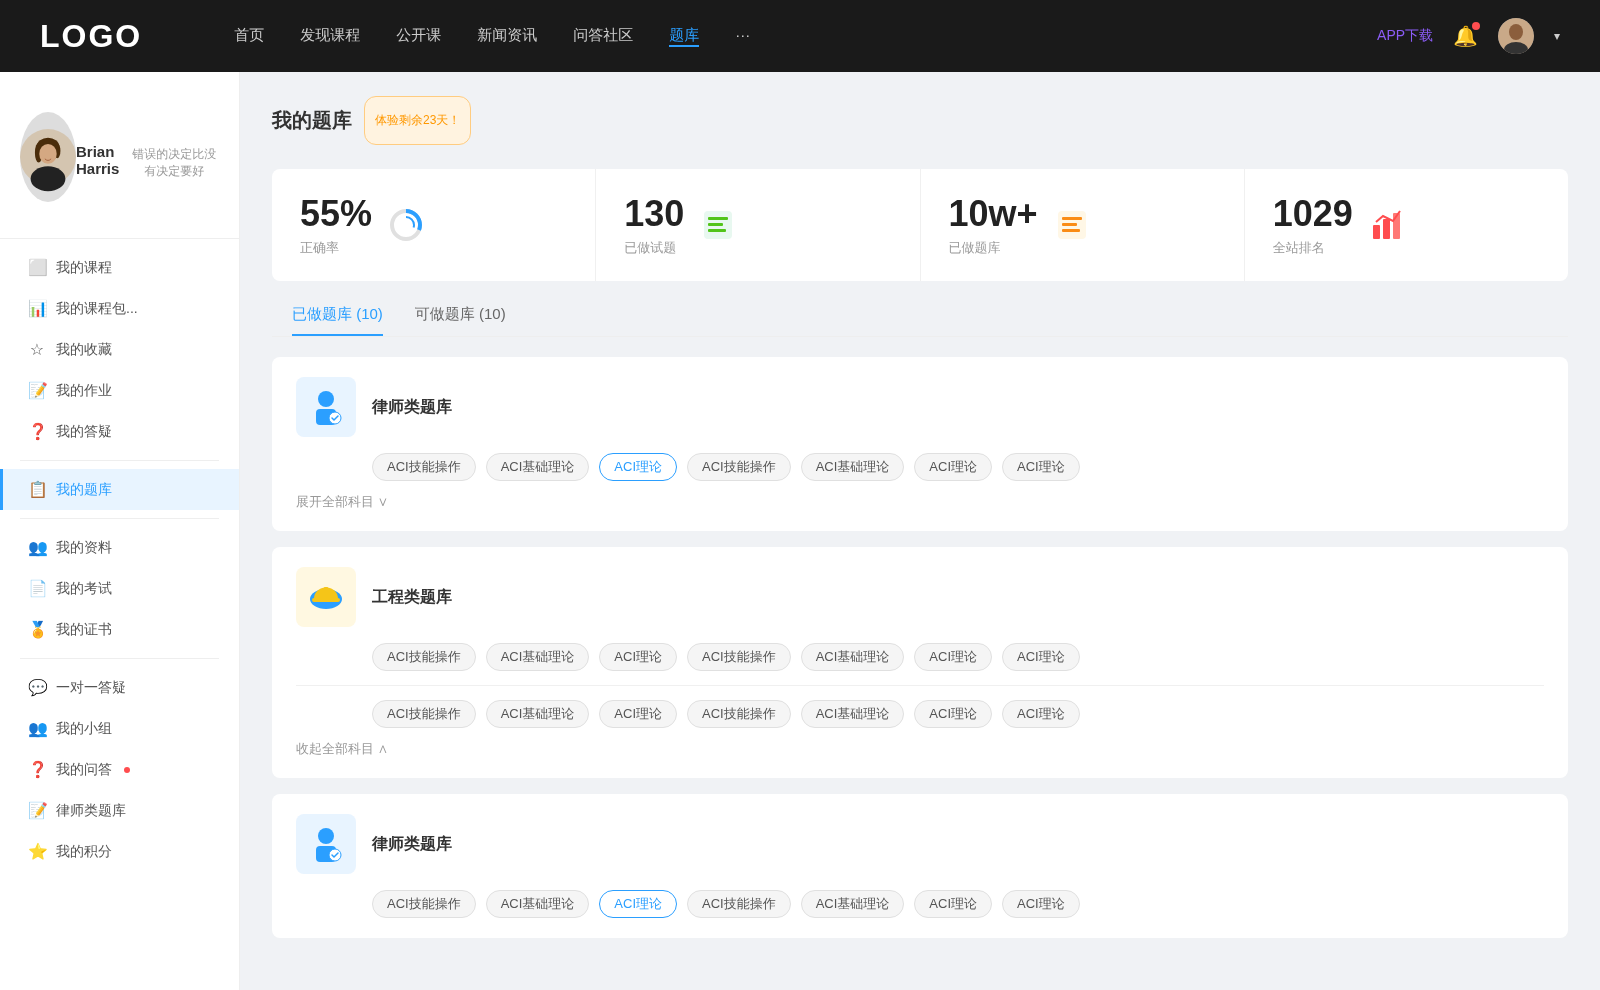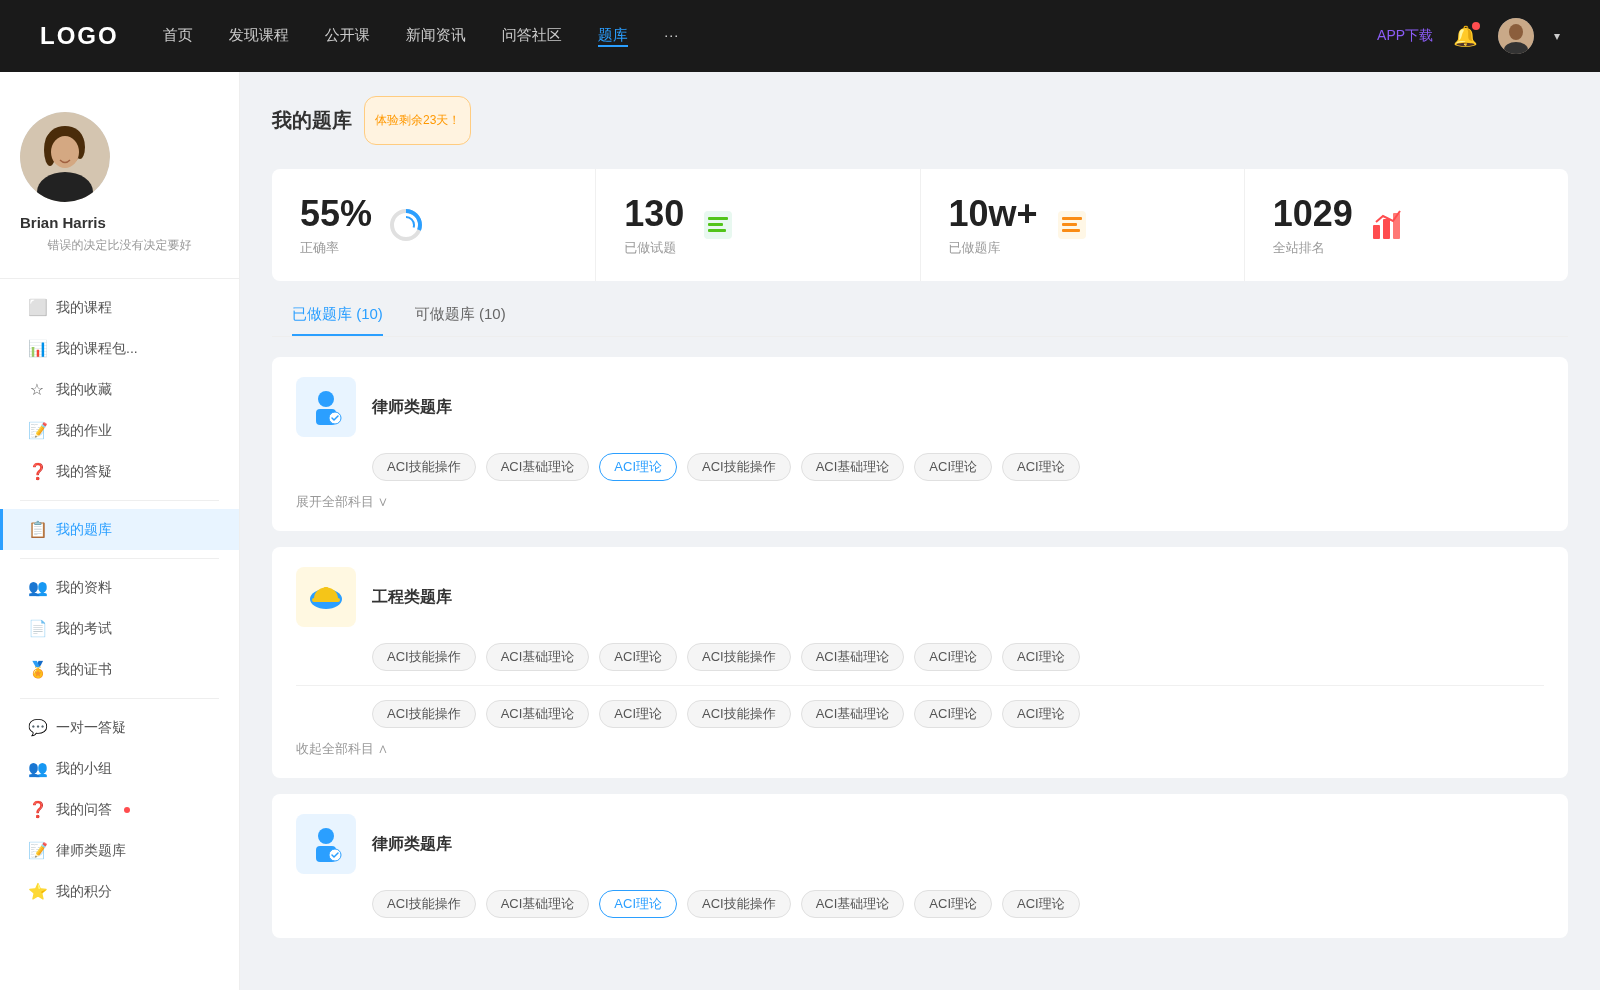--- a/index.html
+++ b/index.html
@@ -1,37 +1,37 @@
 <!DOCTYPE html>
 <html><head>
   <meta charset="utf-8">
   <style>
     * { box-sizing: border-box; margin: 0; padding: 0; }
     body { font-family: -apple-system, BlinkMacSystemFont, 'PingFang SC', 'Microsoft YaHei', sans-serif; background: #f0f2f5; color: #333; }
 
     
     .nav { background: #1a1a1a; height: 72px; display: flex; align-items: center; padding: 0 40px; }
-    .nav-logo { color: #fff; font-size: 24px; font-weight: bold; letter-spacing: 2px; margin-right: 44px; }
+    .nav-logo { color: #fff; font-size: 32px; font-weight: bold; letter-spacing: 2px; margin-right: 92px; }
     .nav-items { display: flex; gap: 36px; flex: 1; }
     .nav-item { color: #ccc; font-size: 15px; cursor: pointer; text-decoration: none; }
     .nav-item.active { color: #2b9fff; border-bottom: 2px solid #2b9fff; }
     .nav-right { display: flex; align-items: center; gap: 20px; }
     .nav-app { color: #8b5cf6; font-size: 14px; cursor: pointer; }
     .nav-bell { position: relative; cursor: pointer; }
     .nav-bell-icon { font-size: 20px; color: #ccc; }
     .nav-bell-dot { position: absolute; top: -2px; right: -2px; width: 8px; height: 8px; background: #ff4d4f; border-radius: 50%; }
     .nav-avatar { width: 36px; height: 36px; border-radius: 50%; background: #888; overflow: hidden; cursor: pointer; }
     .nav-chevron { color: #ccc; font-size: 12px; cursor: pointer; }
 
     
     .layout { display: flex; min-height: calc(100vh - 72px); }
 
     
     .sidebar { width: 240px; background: #fff; padding: 24px 0; flex-shrink: 0; border-right: 1px solid #eee; }
-    .sidebar-profile { display: flex; flex-direction: column; padding: 16px 20px 24px; border-bottom: 1px solid #eee; margin-bottom: 8px; }
+    .sidebar-profile { display: flex; flex-direction: row; align-items: center; padding: 16px 20px 24px; border-bottom: 1px solid #eee; margin-bottom: 8px; }
     .avatar-wrap { width: 90px; height: 90px; border-radius: 50%; overflow: hidden; background: #ddd; margin-bottom: 12px; }
     .avatar-svg { width: 100%; height: 100%; }
     .sidebar-name { font-size: 15px; font-weight: 600; color: #333; margin-bottom: 6px; }
     .sidebar-motto { font-size: 12px; color: #999; text-align: center; }
     .sidebar-menu { padding: 0 0; }
     .sidebar-item { display: flex; align-items: center; padding: 11px 28px; cursor: pointer; font-size: 14px; color: #555; gap: 10px; position: relative; }
     .sidebar-item.active { color: #2b9fff; background: #e8f4ff; }
     .sidebar-item.active::before { content: ''; position: absolute; left: 0; top: 0; bottom: 0; width: 3px; background: #2b9fff; }
     .sidebar-icon { font-size: 16px; width: 18px; text-align: center; flex-shrink: 0; }
     .dot-red { width: 6px; height: 6px; background: #ff4d4f; border-radius: 50%; margin-left: 2px; display: inline-block; }

